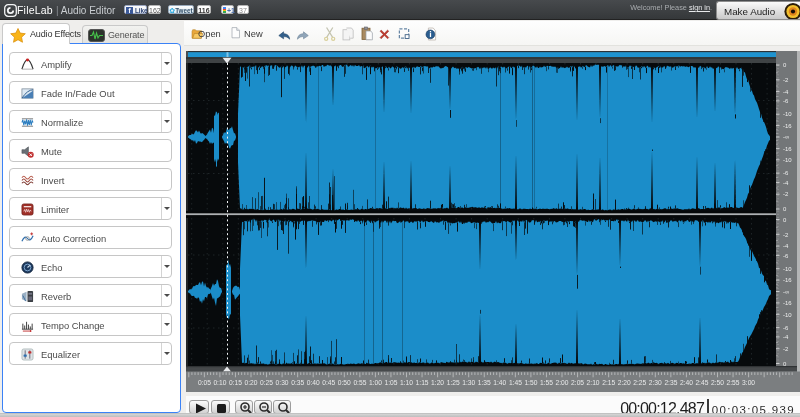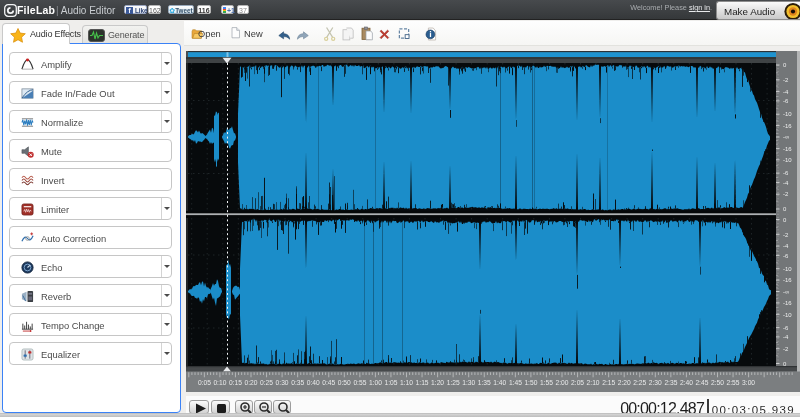--- a/index.html
+++ b/index.html
@@ -1,18 +1,18 @@
 <!DOCTYPE html>
 <html><head><meta charset="utf-8"><style>
 *{margin:0;padding:0;box-sizing:border-box}
 html,body{width:800px;height:417px;overflow:hidden}
 body{font-family:"Liberation Sans",sans-serif;background:#efeeec;position:relative}
 
 #topbar{position:absolute;left:0;top:0;width:800px;height:20px;background:linear-gradient(#474a4d,#35383a);border-bottom:1px solid #222}
-#logo{position:absolute;left:17px;top:3.5px;font-size:10.5px;font-weight:bold;color:#fff;letter-spacing:.2px}
+#logo{position:absolute;left:17px;top:3.5px;font-size:10.5px;font-weight:normal;color:#fff;letter-spacing:.2px}
 #logosub{position:absolute;left:56px;top:4.5px;font-size:10px;color:#caced2}
 #welcome{position:absolute;right:88px;top:3px;font-size:7.3px;color:#aaadb0}
 #welcome u{color:#e8eaec}
 #makeaudio{position:absolute;right:0;top:1px;width:84px;height:19px;background:linear-gradient(#fafafa,#c9c9c9);border:1px solid #8d8d8d;border-right:none;border-radius:3px 0 0 3px;overflow:hidden}
 #makeaudio span{position:absolute;left:7px;top:4px;font-size:9.8px;font-weight:normal;color:#1c1c1c}
 
 .soc{position:absolute;top:4.5px;height:9px;border-radius:2px;font-size:7px;line-height:9px;box-sizing:border-box}
 
 #side{position:absolute;left:2px;top:43px;width:179px;height:370px;background:#fff;border:1px solid #3b82f6;border-radius:0 4px 4px 4px}
 .tab{position:absolute;font-size:9px;color:#333;white-space:nowrap;letter-spacing:-.15px}

